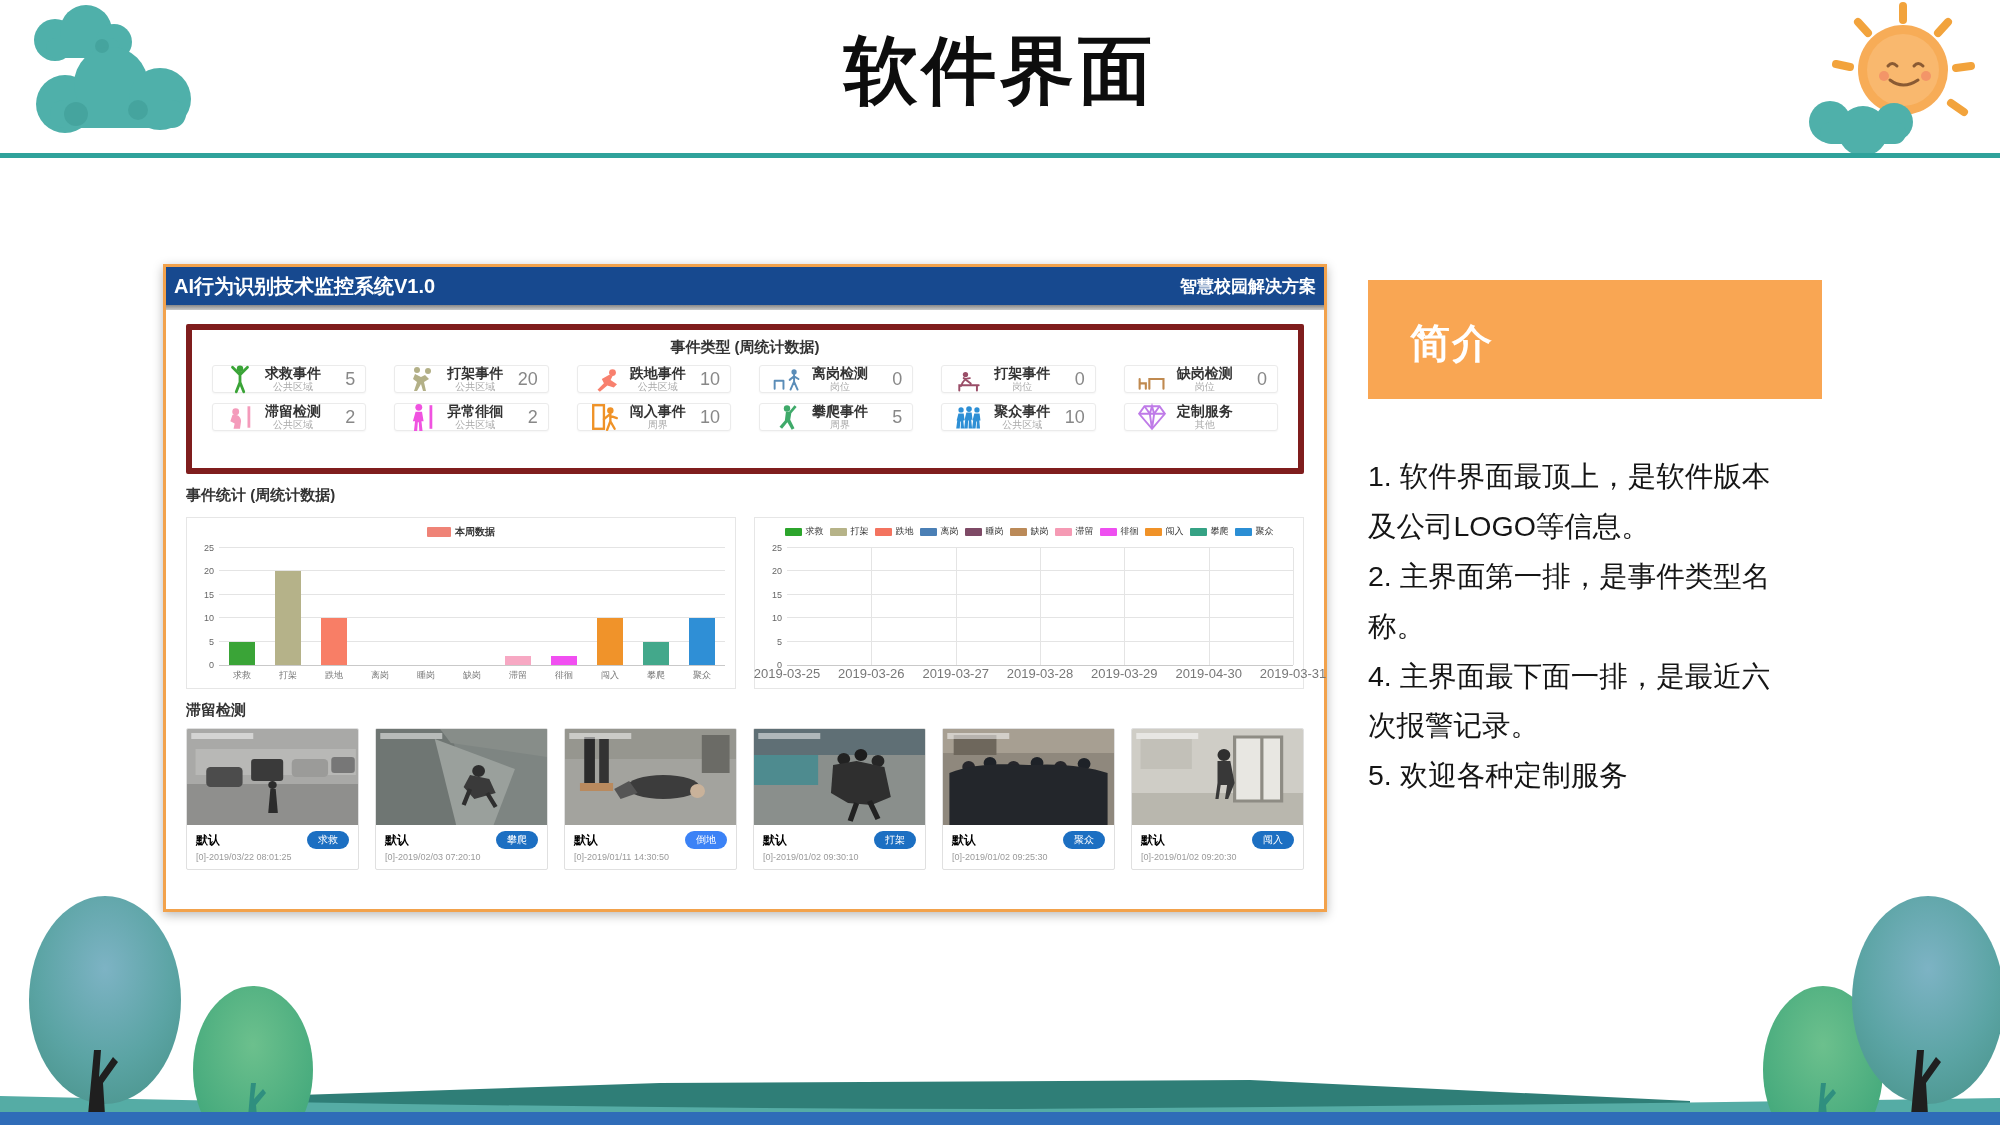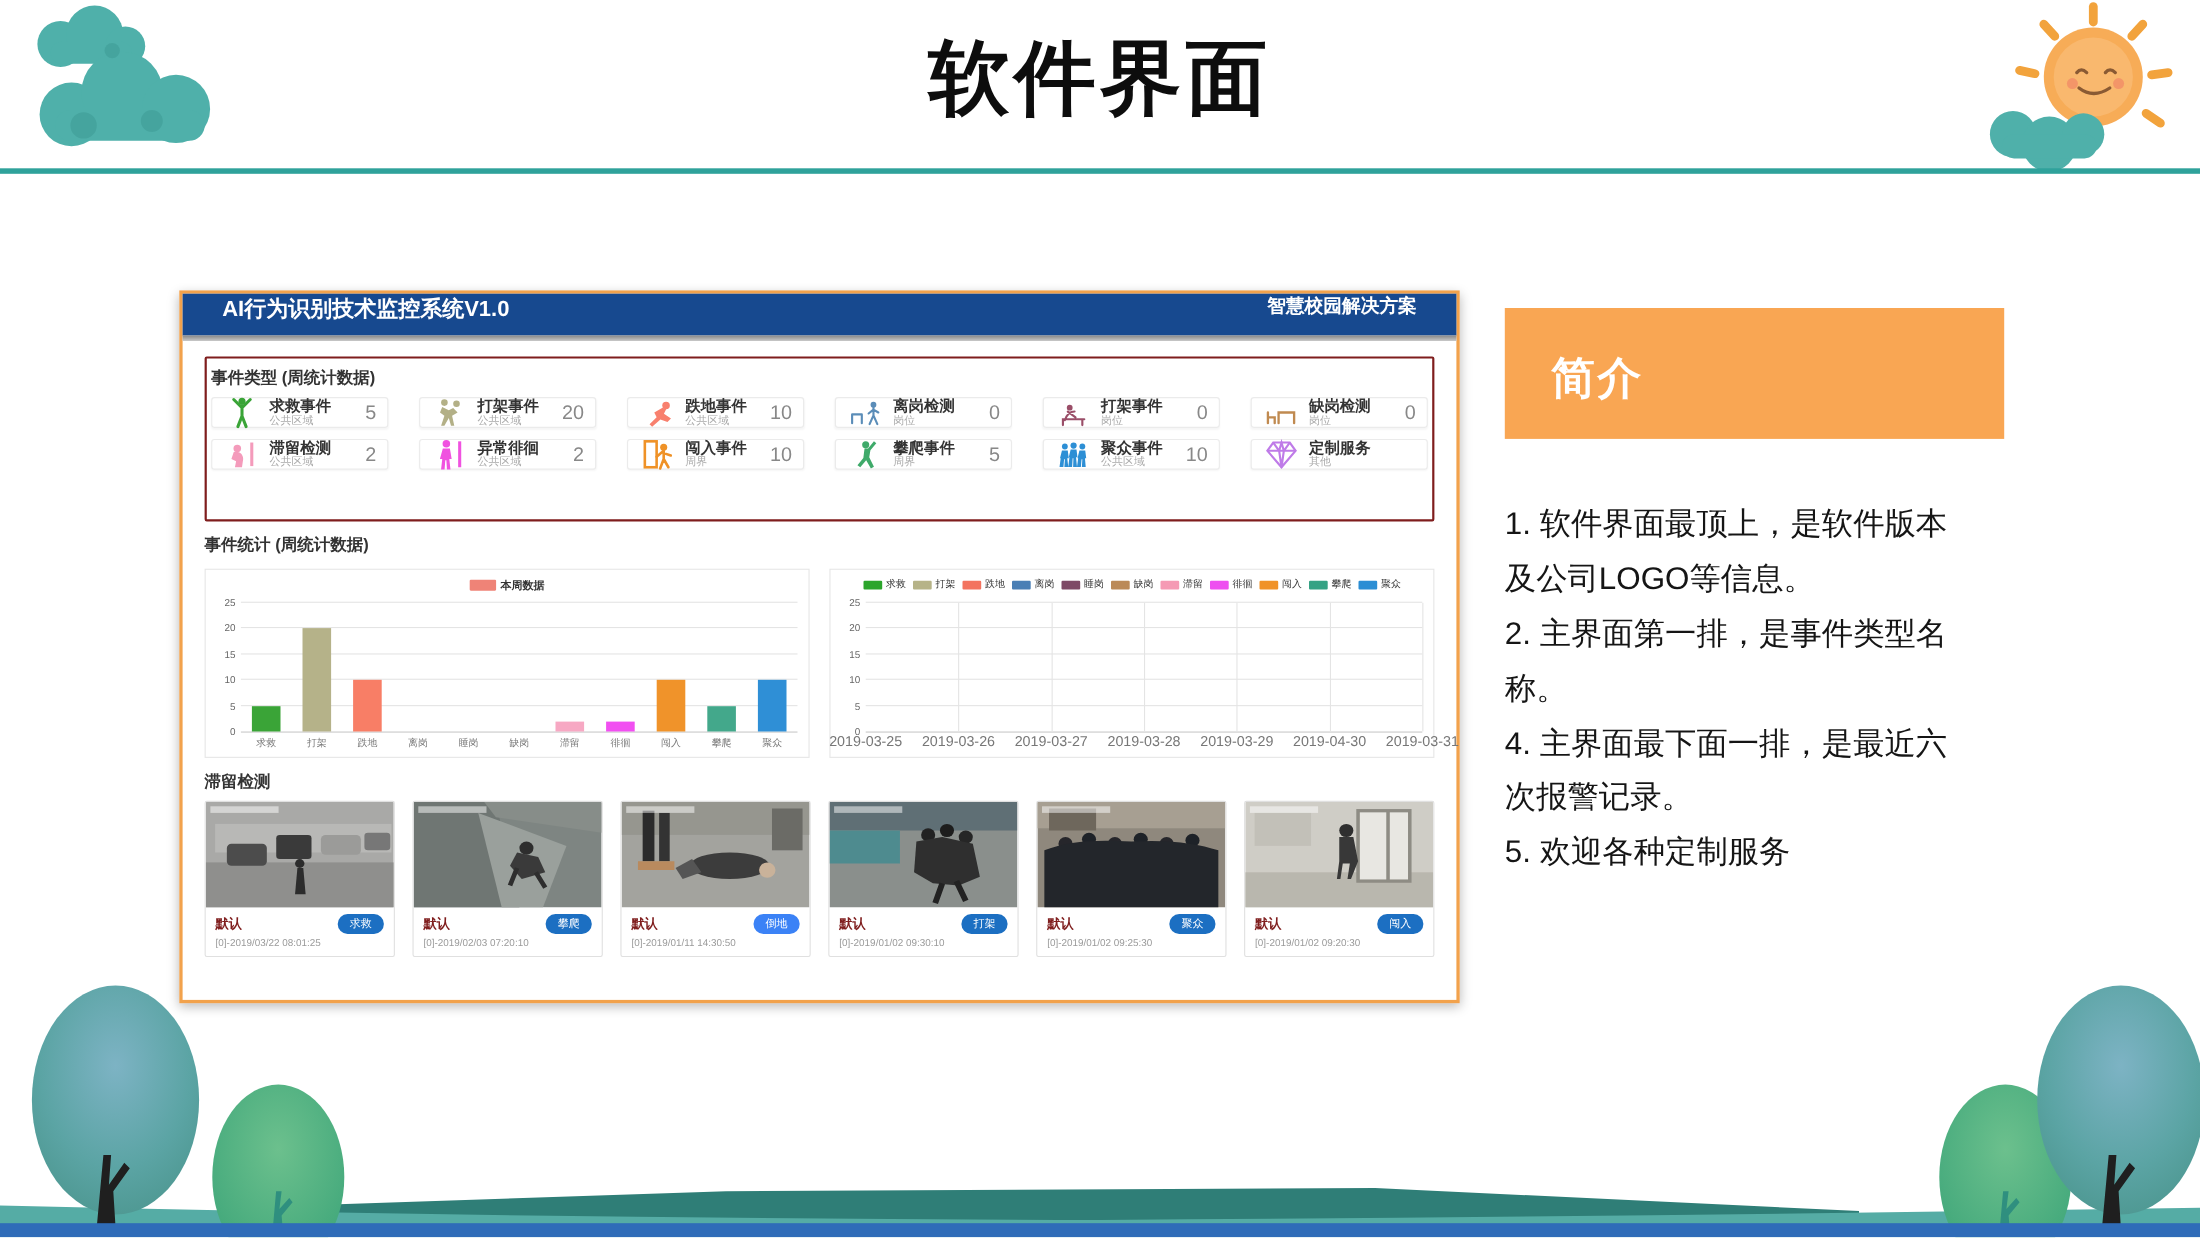--- a/index.html
+++ b/index.html
@@ -6,27 +6,27 @@
   #slide{position:relative;width:2000px;height:1125px;background:#ffffff;overflow:hidden;
          font-family:"Liberation Sans","DejaVu Sans",sans-serif;}
   
   .slide-title{position:absolute;top:22px;left:0;width:100%;text-align:center;
                font-size:74px;font-weight:900;color:#0d0d0d;letter-spacing:4px;}
   .teal-line{position:absolute;top:153px;left:0;width:100%;height:5px;background:#2fa29b;}
   .scene{position:absolute;pointer-events:none;}
   
   .panel{position:absolute;left:163px;top:264px;width:1164px;height:648px;background:#fff;
          border:3px solid #f2a24c;box-shadow:0 3px 10px rgba(0,0,0,.28);box-sizing:border-box;}
-  .titlebar{height:38px;background:#17498f;display:flex;justify-content:space-between;
-            padding:0 36px;box-sizing:border-box;}
+  .titlebar{height:38px;background:#17498f;display:flex;align-items:center;justify-content:space-between;
+            padding:0 8px;box-sizing:border-box;}
   .titlebar .t-left{color:#fff;font-weight:bold;font-size:20px;}
   .titlebar .t-right{color:#fff;font-weight:bold;font-size:17px;}
   .gray-strip{height:5px;background:linear-gradient(#878787,#c9c9c9);}
   .content{position:absolute;top:43px;left:0;right:0;bottom:0;padding:14px 20px;box-sizing:border-box;}
-  .secbox{border:2px solid #7f1d1d;border-radius:2px;padding:8px 4px;box-sizing:border-box;background:#fff;}
+  .secbox{border:6px solid #7f1d1d;border-radius:2px;padding:8px 20px;box-sizing:border-box;background:#fff;text-align:center;}
   .sechead{font-size:15px;font-weight:bold;color:#333;}
   
   #card-grid{display:grid;grid-template-columns:repeat(6,1fr);gap:10px 28px;margin-top:8px;}
   .ecard{display:flex;align-items:center;border:1px solid #ebebeb;border-radius:3px;background:#fff;
          padding:5px 10px;height:28px;box-sizing:border-box;box-shadow:0 1px 2px rgba(0,0,0,.04);}
   .ecard .icn{width:34px;height:34px;flex:0 0 34px;margin-right:8px;display:flex;align-items:center;justify-content:center;}
   .ecard .icn svg{width:30px;height:30px;}
   .ecard .etxt{line-height:1.15;}
   .ecard .ename{font-size:14px;font-weight:bold;color:#333;}
   .ecard .earea{font-size:10px;color:#aaa;}
@@ -50,21 +50,21 @@
   .xlabels{position:absolute;left:32px;right:10px;bottom:6px;display:flex;}
   .xlabels .xl{flex:1;text-align:center;font-size:9px;color:#777;}
   .dlabel{position:absolute;bottom:-16px;transform:translateX(-50%);font-size:13px;color:#777;white-space:nowrap;}
   
   #recent-grid{display:grid;grid-template-columns:repeat(6,1fr);gap:16px;margin-top:8px;}
   .rcard{border:1px solid #e0e0e0;border-radius:2px;background:#fff;overflow:hidden;cursor:pointer;}
   .rimg{width:100%;height:96px;display:block;}
   .rimg svg{width:100%;height:96px;display:block;}
   .rcap{padding:6px 9px 7px;}
   .rrow{display:flex;align-items:center;justify-content:space-between;}
-  .rname{font-size:12px;font-weight:bold;color:#7f1d1d;}
+  .rname{font-size:12px;font-weight:bold;color:#000000;}
   .rbadge{font-size:10px;color:#fff;border-radius:10px;padding:2px 11px;}
   .rtime{font-size:9px;color:#9a9a9a;margin-top:3px;}
   
   .intro-panel{position:absolute;left:1368px;top:280px;width:454px;height:119px;display:flex;
                align-items:flex-end;box-sizing:border-box;padding:0 0 28px 42px;}
   .intro-heading{color:#fff;font-size:40px;font-weight:900;letter-spacing:2px;}
   .intro-list{position:absolute;left:1368px;top:452px;width:420px;font-size:28.5px;color:#151515;line-height:1.75;}
 </style>
 </head>
 <body>

